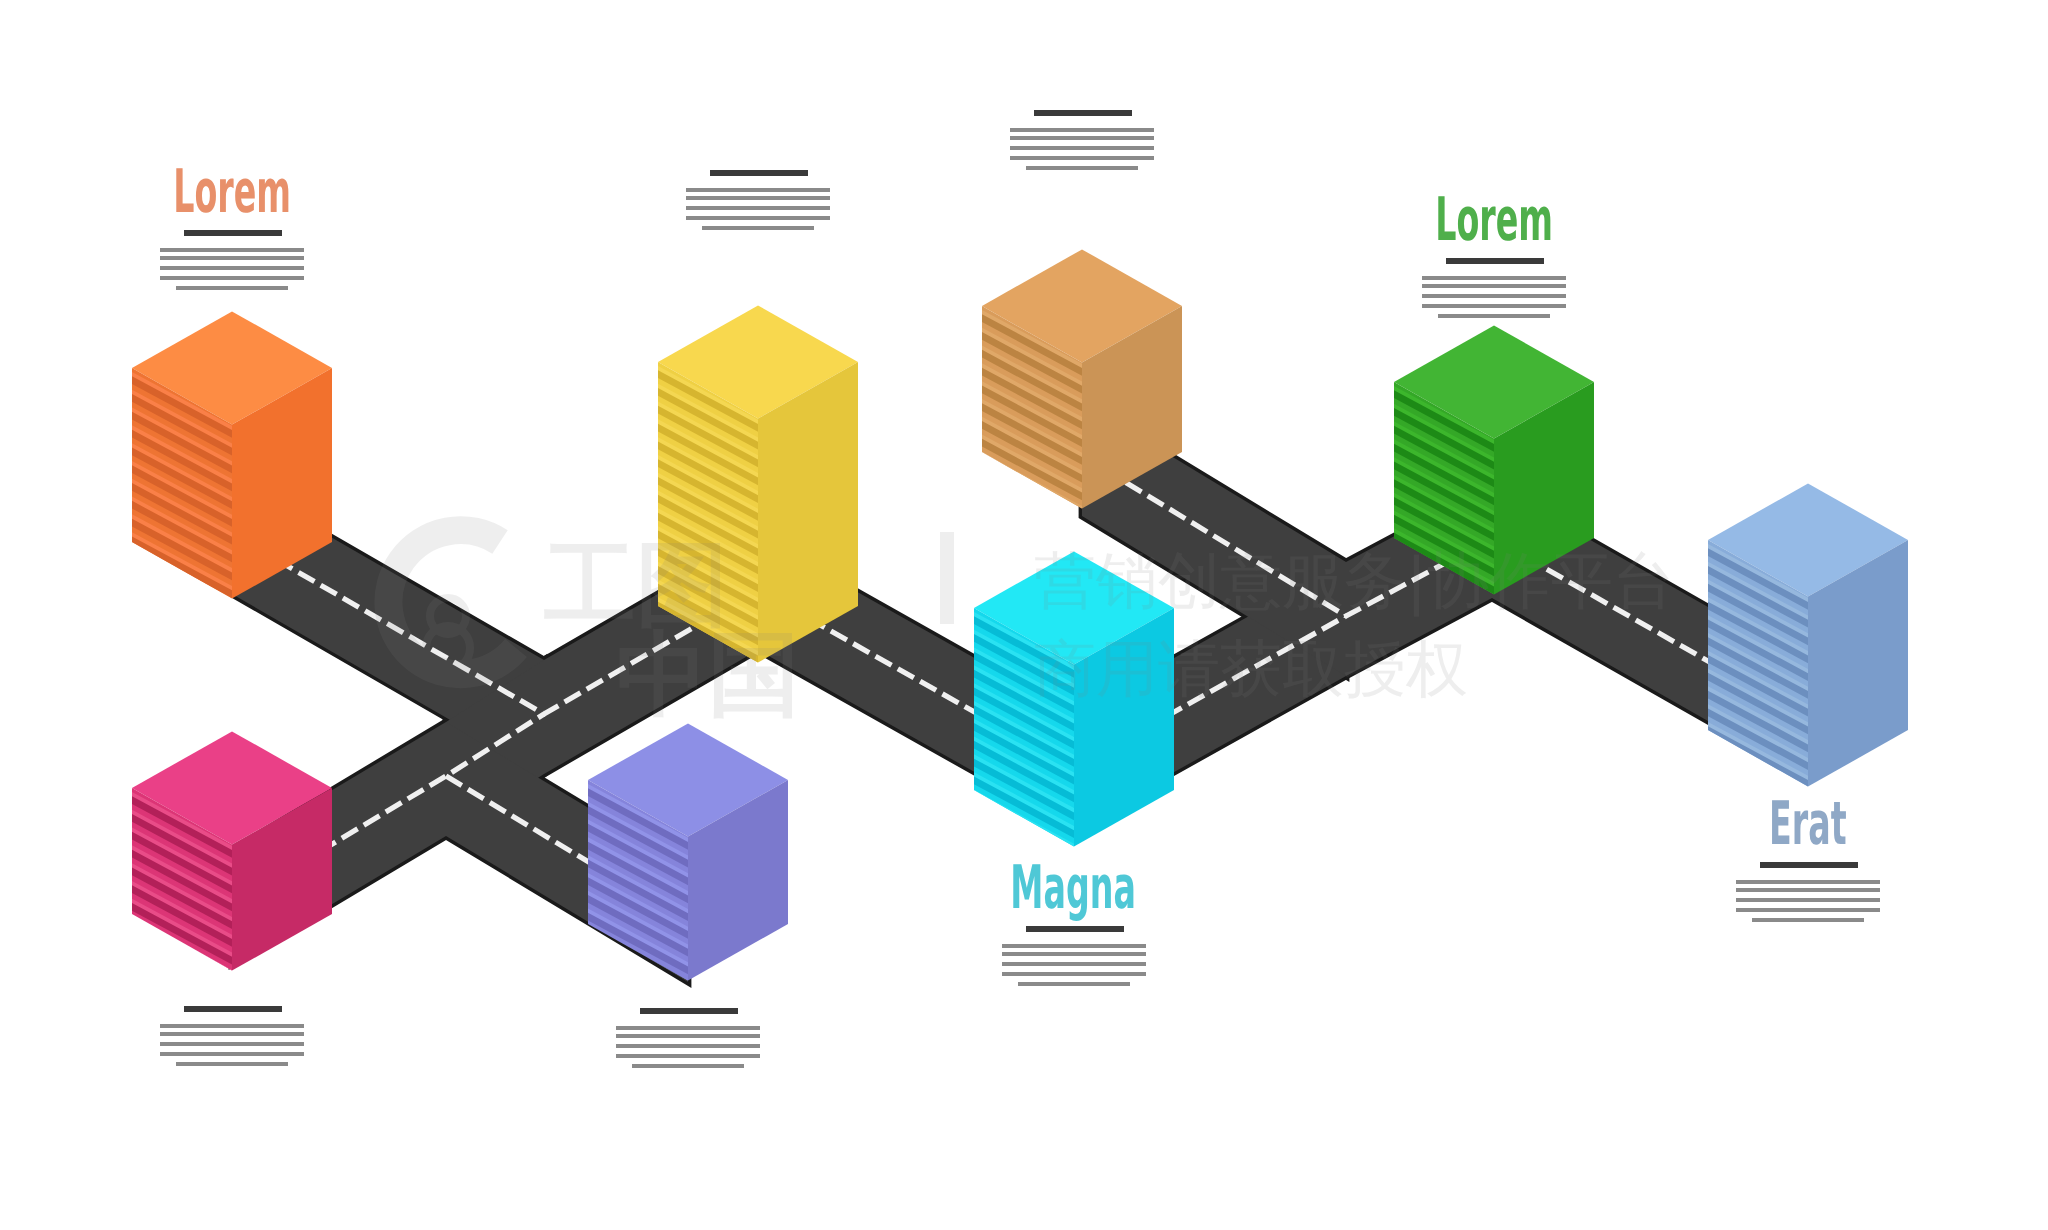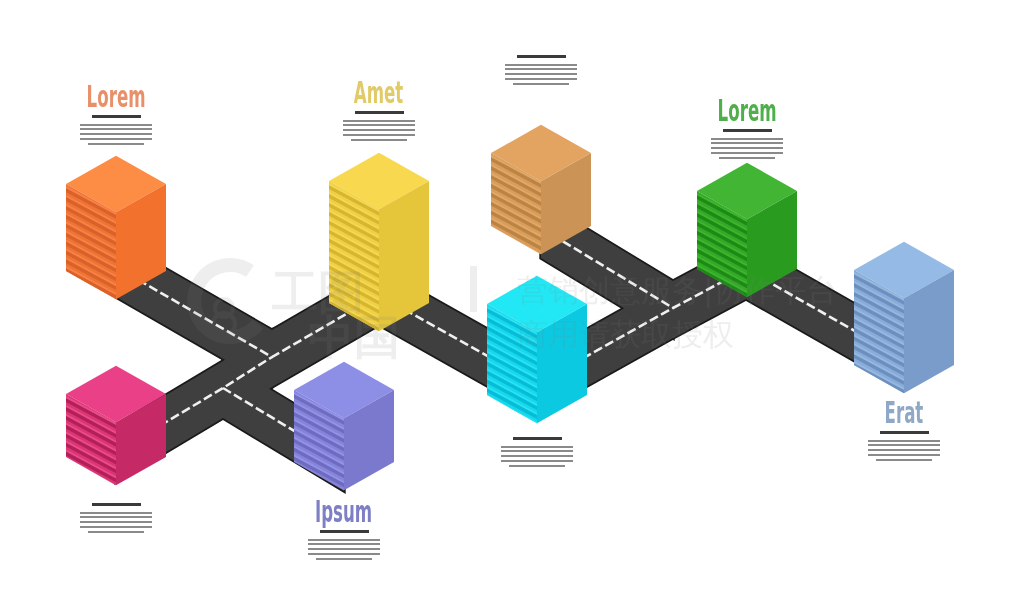--- a/index.html
+++ b/index.html
@@ -122,21 +122,20 @@
         <div class="trow"><span class="t" style="color:#E8906A">Lorem</span></div>
         <div class="rule" style="width:49px;height:3.2px;margin-top:7px"></div>
         <div style="height:2.6px"></div>
         <div class="tline" style="width:72px;height:2px;margin-top:2.8px"></div>
         <div class="tline" style="width:72px;height:2px;margin-top:2.8px"></div>
         <div class="tline" style="width:72px;height:2px;margin-top:2.8px"></div>
         <div class="tline" style="width:72px;height:2px;margin-top:2.8px"></div>
         <div class="tline" style="width:56px;height:2px;margin-top:3px"></div>
       </div>
       <div class="lbl" style="left: 309px; top: 78px; width: 140px;">
-        <div class="trow"><span class="t" style="color:#E0CB67">Amet</span></div>
         <div class="rule" style="width:49px;height:3.2px;margin-top:7px"></div>
         <div style="height:2.6px"></div>
         <div class="tline" style="width:72px;height:2px;margin-top:2.8px"></div>
         <div class="tline" style="width:72px;height:2px;margin-top:2.8px"></div>
         <div class="tline" style="width:72px;height:2px;margin-top:2.8px"></div>
         <div class="tline" style="width:72px;height:2px;margin-top:2.8px"></div>
         <div class="tline" style="width:56px;height:2px;margin-top:3px"></div>
       </div>
       <div class="lbl" style="left: 471px; top: 48px; width: 140px;">
         <div class="rule" style="width:49px;height:3.2px;margin-top:7px"></div>
@@ -161,30 +160,30 @@
         <div class="trow"><span class="t" style="color:#8FA8C6">Erat</span></div>
         <div class="rule" style="width:49px;height:3.2px;margin-top:7px"></div>
         <div style="height:2.6px"></div>
         <div class="tline" style="width:72px;height:2px;margin-top:2.8px"></div>
         <div class="tline" style="width:72px;height:2px;margin-top:2.8px"></div>
         <div class="tline" style="width:72px;height:2px;margin-top:2.8px"></div>
         <div class="tline" style="width:72px;height:2px;margin-top:2.8px"></div>
         <div class="tline" style="width:56px;height:2px;margin-top:3px"></div>
       </div>
       <div class="lbl" style="left: 467px; top: 430px; width: 140px;">
+        <div class="trow"><span class="t" style="color:#4FC8D6">Magna</span></div>
         <div class="rule" style="width:49px;height:3.2px;margin-top:7px"></div>
         <div style="height:2.6px"></div>
         <div class="tline" style="width:72px;height:2px;margin-top:2.8px"></div>
         <div class="tline" style="width:72px;height:2px;margin-top:2.8px"></div>
         <div class="tline" style="width:72px;height:2px;margin-top:2.8px"></div>
         <div class="tline" style="width:72px;height:2px;margin-top:2.8px"></div>
         <div class="tline" style="width:56px;height:2px;margin-top:3px"></div>
       </div>
       <div class="lbl" style="left: 274px; top: 497px; width: 140px;">
-        <div class="trow"><span class="t" style="color:#7F7FC4">Ipsum</span></div>
         <div class="rule" style="width:49px;height:3.2px;margin-top:7px"></div>
         <div style="height:2.6px"></div>
         <div class="tline" style="width:72px;height:2px;margin-top:2.8px"></div>
         <div class="tline" style="width:72px;height:2px;margin-top:2.8px"></div>
         <div class="tline" style="width:72px;height:2px;margin-top:2.8px"></div>
         <div class="tline" style="width:72px;height:2px;margin-top:2.8px"></div>
         <div class="tline" style="width:56px;height:2px;margin-top:3px"></div>
       </div>
       <div class="lbl" style="left: 46px; top: 496px; width: 140px;">
         <div class="rule" style="width:49px;height:3.2px;margin-top:7px"></div>

